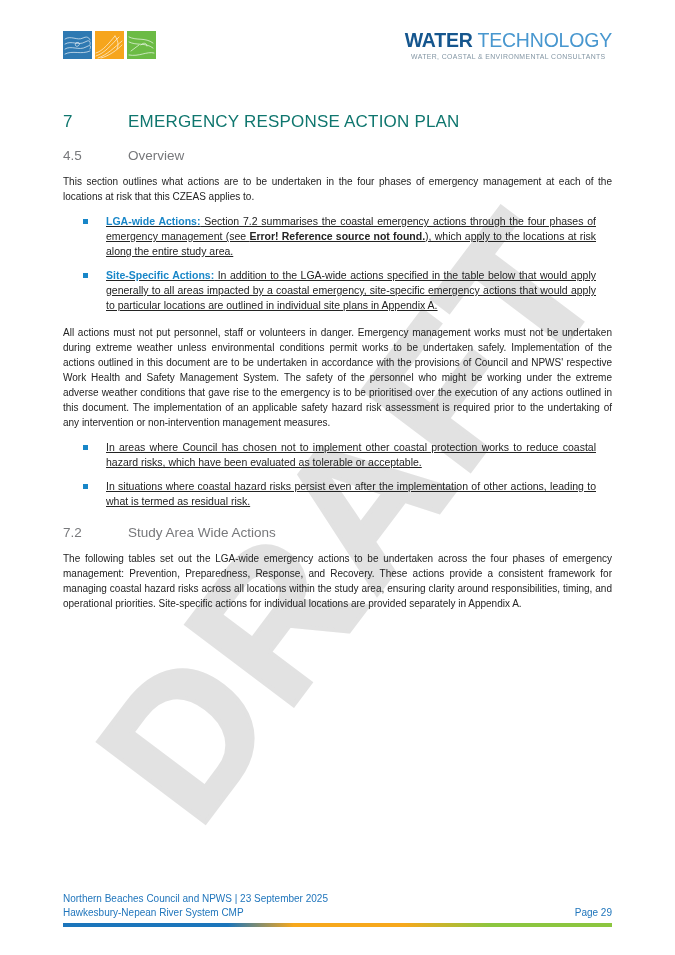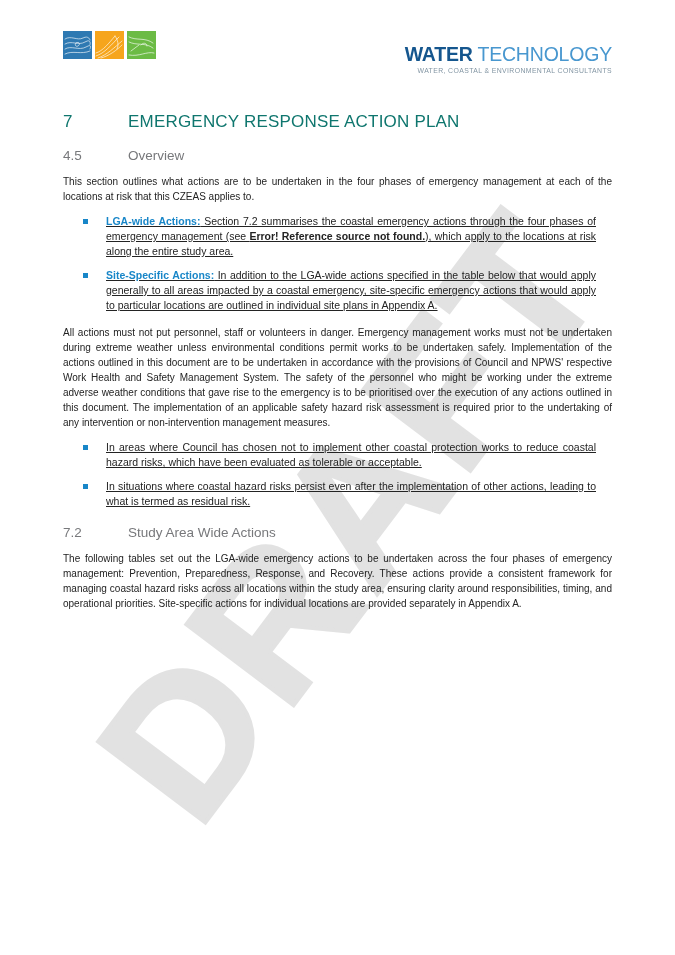--- a/index.html
+++ b/index.html
@@ -20,21 +20,21 @@
     white-space: nowrap; z-index: 0; user-select: none;
   }
 
   
   header {
     position: absolute; top: 31px; left: 63px; right: 63px;
     display: flex; justify-content: space-between; align-items: flex-start;
     z-index: 1;
   }
   .logo svg { display: block; }
-  .brand { text-align: right; margin-top: 14px; }
+  .brand { text-align: center; margin-top: 0; }
   .brand-line { font-size: 19.5px; line-height: 1; letter-spacing: -0.2px; white-space: nowrap; }
   .brand-water { font-weight: 700; color: #15568e; }
   .brand-tech  { font-weight: 400; color: #4897cf; }
   .brand-tagline {
     font-size: 6.9px; letter-spacing: 0.38px; color: #8295a3;
     margin-top: 2px; white-space: nowrap;
   }
 
   
   main { position: absolute; top: 104px; left: 63px; right: 63px; z-index: 1; }
@@ -145,14 +145,24 @@
       <li><span class="sq"></span><span>In areas where Council has chosen not to implement other coastal protection works to reduce coastal hazard risks, which have been evaluated as tolerable or acceptable.</span></li>
       <li><span class="sq"></span></li>
       <li><span class="sq"></span><span>In situations where coastal hazard risks persist even after the implementation of other actions, leading to what is termed as residual risk.</span></li>
     </ul>
 
     <h2><span class="sec-num">7.2</span><span>Study Area Wide Actions</span></h2>
 
     <p>The following tables set out the LGA-wide emergency actions to be undertaken across the four phases of emergency management: Prevention, Preparedness, Response, and Recovery. These actions provide a consistent framework for managing coastal hazard risks across all locations within the study area, ensuring clarity around responsibilities, timing, and operational priorities. Site-specific actions for individual locations are provided separately in Appendix A.</p>
   </main>
 
+  <footer>
+    <div class="footer-rows">
+      <div class="footer-left">
+        <div>Northern Beaches Council and NPWS | 23 September 2025</div>
+        <div>Hawkesbury-Nepean River System CMP</div>
+      </div>
+      <div class="footer-page">Page 29</div>
+    </div>
+    <div class="footer-bar"></div>
+  </footer>
 
 </div>
 
 </body></html>

